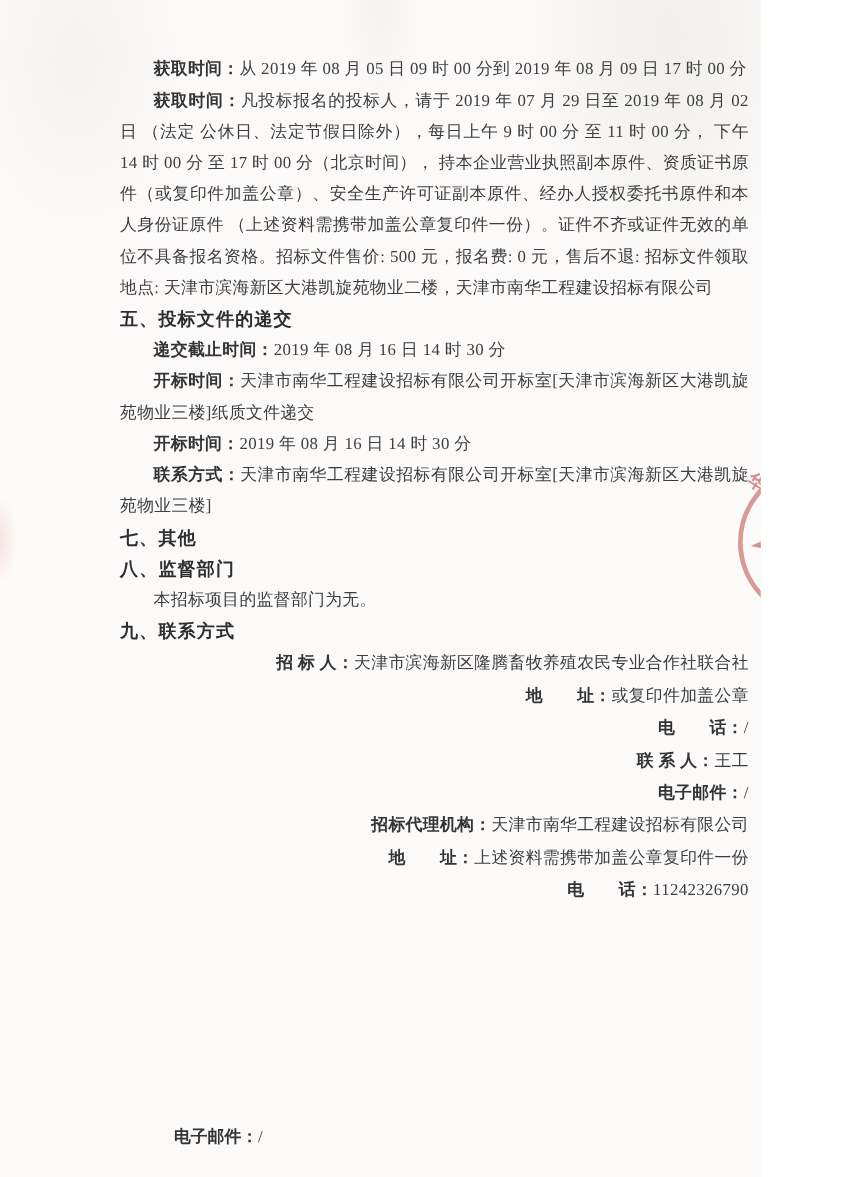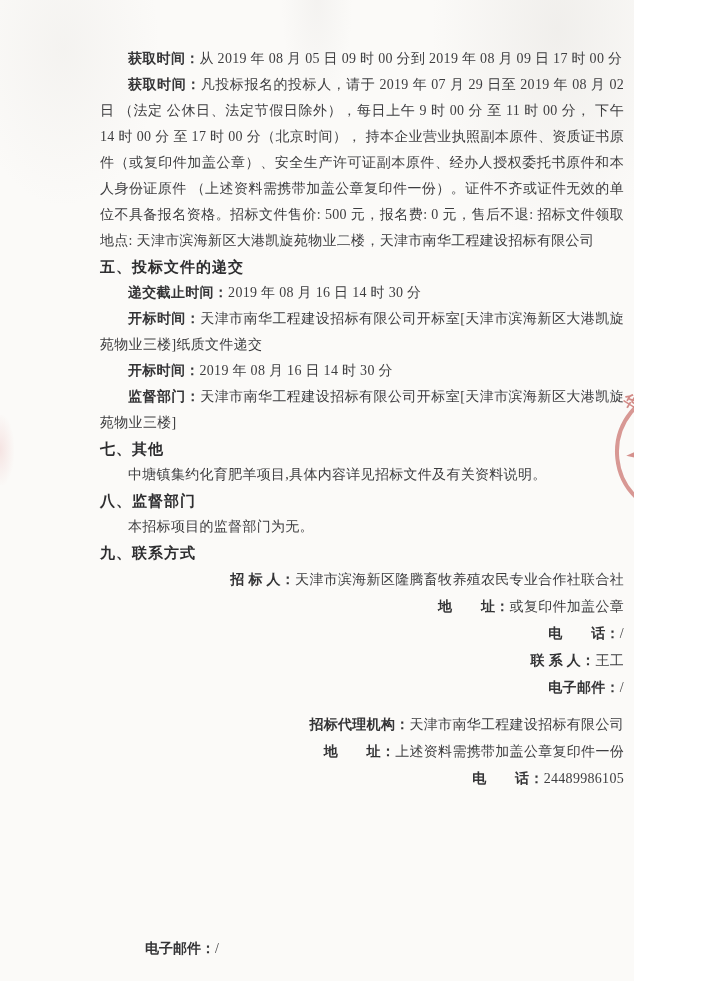--- a/index.html
+++ b/index.html
@@ -37,21 +37,21 @@
     line-height: 26px;
     letter-spacing: 1px;
     text-align: left;
   }
   .contact-line {
     padding-left: 45px;
     line-height: 27px;
     text-align: right;
     white-space: pre-wrap;
   }
-  .agency-block { margin-top: 10px; }
+  .agency-block { }
   .footer-line {
     position: absolute;
     left: 145px;
     top: 936px;
     font-size: 14px;
     line-height: 26px;
     white-space: pre-wrap;
   }
   
   .stamp {
@@ -123,39 +123,38 @@
 
     <p class="para"><span class="lbl">获取时间：</span><span>从 2019 年 08 月 05 日  09 时 00 分到 2019 年 08 月 09 日  17 时 00 分</span></p>
 
     <p class="para"><span class="lbl">获取时间：</span><span>凡投标报名的投标人，请于 2019 年 07 月 29 日至 2019 年 08 月 02 日 （法定 公休日、法定节假日除外），每日上午 9 时 00 分 至 11 时 00 分， 下午 14 时 00 分 至 17 时 00 分（北京时间）， 持本企业营业执照副本原件、资质证书原件（或复印件加盖公章）、安全生产许可证副本原件、经办人授权委托书原件和本人身份证原件 （上述资料需携带加盖公章复印件一份）。证件不齐或证件无效的单位不具备报名资格。招标文件售价: 500 元，报名费: 0 元，售后不退: 招标文件领取地点: 天津市滨海新区大港凯旋苑物业二楼，天津市南华工程建设招标有限公司</span></p>
 
     <h2 class="sec">五、投标文件的递交</h2>
     <p class="para"><span class="lbl">递交截止时间：</span><span>2019 年 08 月 16 日  14 时 30 分</span></p>
     <p class="para"><span class="lbl">开标时间：</span><span>天津市南华工程建设招标有限公司开标室[天津市滨海新区大港凯旋苑物业三楼]纸质文件递交</span></p>
 
     <p class="para"><span class="lbl">开标时间：</span><span>2019 年 08 月 16 日  14 时 30 分</span></p>
-    <p class="para"><span class="lbl">监督部门：</span><span>天津市南华工程建设招标有限公司开标室[天津市滨海新区大港凯旋苑物业三楼]</span></p>
+    <p class="para"><span class="lbl">联系方式：</span><span>天津市南华工程建设招标有限公司开标室[天津市滨海新区大港凯旋苑物业三楼]</span></p>
 
     <h2 class="sec">七、其他</h2>
-    <p class="para">中塘镇集约化育肥羊项目,具体内容详见招标文件及有关资料说明。</p>
 
     <h2 class="sec">八、监督部门</h2>
     <p class="para">本招标项目的监督部门为无。</p>
 
     <h2 class="sec">九、联系方式</h2>
     <div class="contact-line"><span class="lbl">招 标 人：</span><span>天津市滨海新区隆腾畜牧养殖农民专业合作社联合社</span></div>
     <div class="contact-line"><span class="lbl">地　　址：</span><span>或复印件加盖公章</span></div>
     <div class="contact-line"><span class="lbl">电　　话：</span><span>/</span></div>
     <div class="contact-line"><span class="lbl">联 系 人：</span><span>王工</span></div>
     <div class="contact-line"><span class="lbl">电子邮件：</span><span>/</span></div>
 
     <div class="agency-block">
       <div class="contact-line" style="padding-left:45px;"><span class="lbl">招标代理机构：</span><span>天津市南华工程建设招标有限公司</span></div>
       <div class="contact-line"><span class="lbl">地　　址：</span><span>上述资料需携带加盖公章复印件一份</span></div>
-      <div class="contact-line"><span class="lbl">电　　话：</span><span>24489986105</span></div>
+      <div class="contact-line"><span class="lbl">电　　话：</span><span>11242326790</span></div>
     </div>
 
   </div>
 
   <div class="footer-line"><span class="lbl">电子邮件：</span><span>/</span>&nbsp;&nbsp;</div>
 
   <div class="stamp">
     <div class="stamp-ring"></div>
     <span class="stamp-star">★</span>
     <span class="stamp-text-top">华工程</span>

